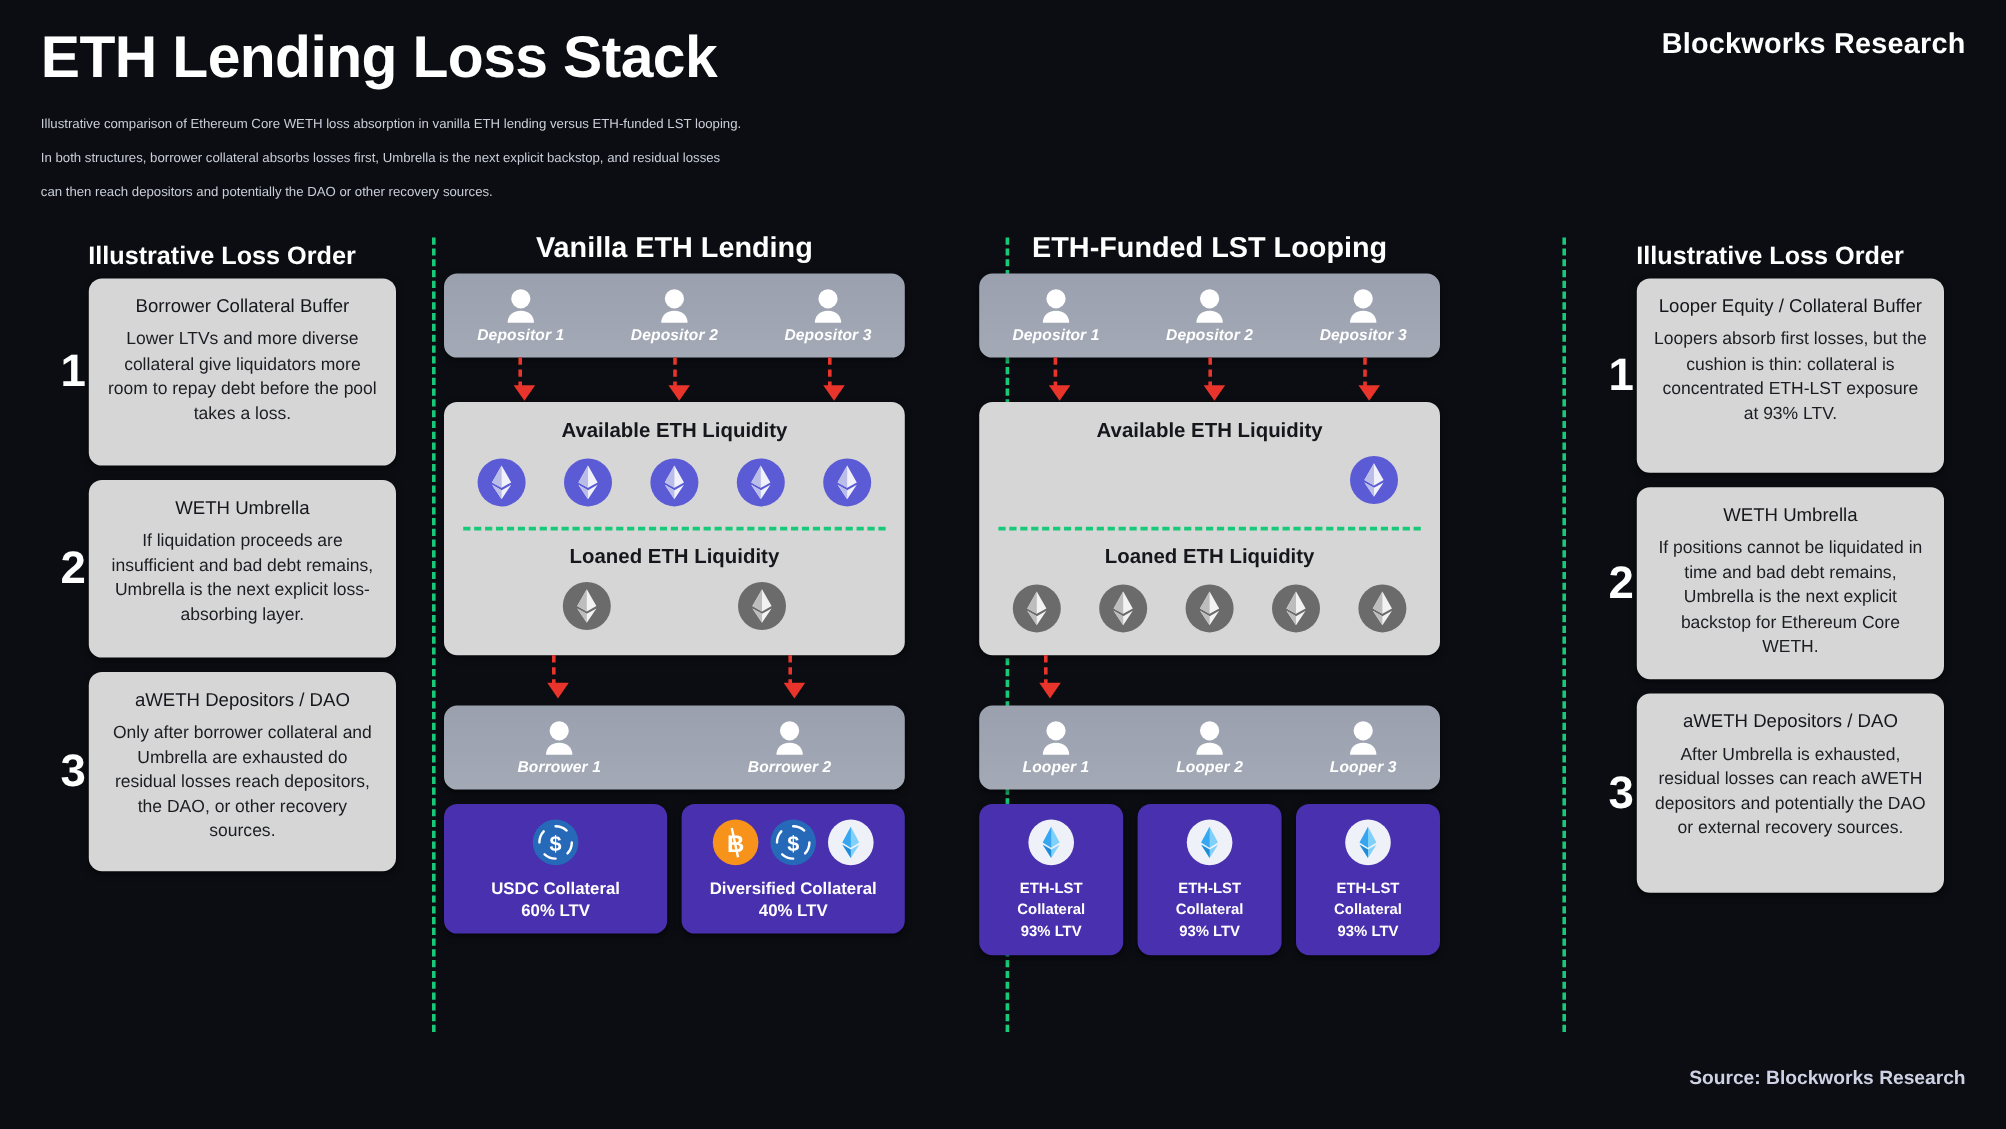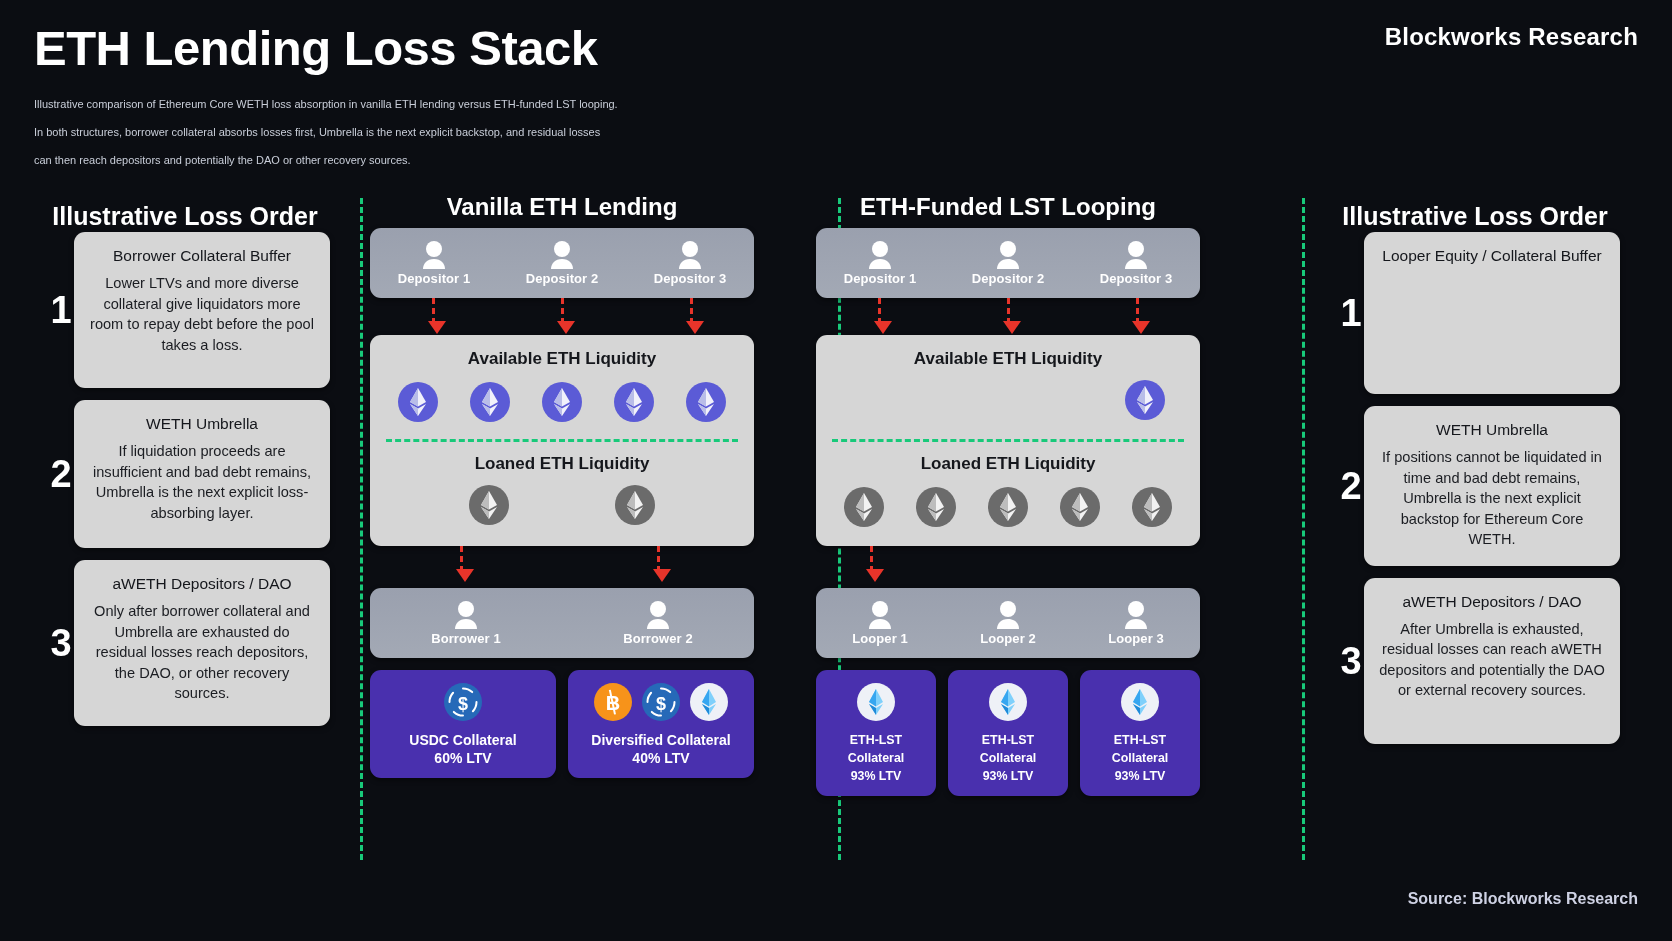--- a/index.html
+++ b/index.html
@@ -36,21 +36,21 @@
   }
   .vdiv.d1 { left: 360px; }
   .vdiv.d2 { left: 838px; }
   .vdiv.d3 { left: 1302px; }
 
   
   .col-head {
     position: absolute; text-align: center; color: #ffffff; font-weight: bold;
     white-space: nowrap;
   }
-  .col-head.small { font-size: 25px; top: 202px; }
+  .col-head.small { font-size: 21px; top: 202px; }
   .col-head.big   { font-size: 24px; top: 193px; }
 
   
   .side-col { position: absolute; top: 232px; width: 290px; }
   .side-col.left  { left: 40px; }
   .side-col.right { left: 1330px; }
 
   .order-row { position: relative; margin-bottom: 12px; }
   .order-num {
     position: absolute; left: 0; top: 50%; transform: translateY(-50%);
@@ -79,21 +79,21 @@
     position: relative;
     background: linear-gradient(180deg,#9aa0ae 0%,#a3a9b5 100%);
     border-radius: 11px; height: 70px;
     display: flex; align-items: center;
     box-shadow: 0 2px 5px rgba(0,0,0,.5);
   }
   .person { flex: 1 1 0; text-align: center; }
   .person .p-ico { display: block; margin: 0 auto 1px; }
   .person .p-lbl {
     font-size: 13px; font-weight: bold; color: #ffffff;
-    letter-spacing: .1px; white-space: nowrap;
+    letter-spacing: .1px; white-space: nowrap; font-style: italic;
   }
 
   
   .arrow-band { position: relative; height: 37px; }
   .arrow {
     position: absolute; top: 0; width: 0; height: 26px;
     border-left: 3.5px dashed #e8342a;
   }
   .arrow::after {
     content: ""; position: absolute; left: -7.5px; top: 23px;
@@ -178,20 +178,21 @@
           <div class="oc-body">Only after borrower collateral and Umbrella are exhausted do residual losses reach depositors, the DAO, or other recovery sources.</div>
         </div>
       </div>
     </div>
 
   <div class="side-col right" id="right-col">
       <div class="order-row">
         <div class="order-num">1</div>
         <div class="order-card" style="min-height:162px">
           <div class="oc-title">Looper Equity / Collateral Buffer</div>
+          <div class="oc-body">Loopers absorb first losses, but the cushion is thin: collateral is concentrated ETH-LST exposure at 93% LTV.</div>
         </div>
       </div>
       <div class="order-row">
         <div class="order-num">2</div>
         <div class="order-card" style="min-height:144px">
           <div class="oc-title">WETH Umbrella</div>
           <div class="oc-body">If positions cannot be liquidated in time and bad debt remains, Umbrella is the next explicit backstop for Ethereum Core WETH.</div>
         </div>
       </div>
       <div class="order-row">

